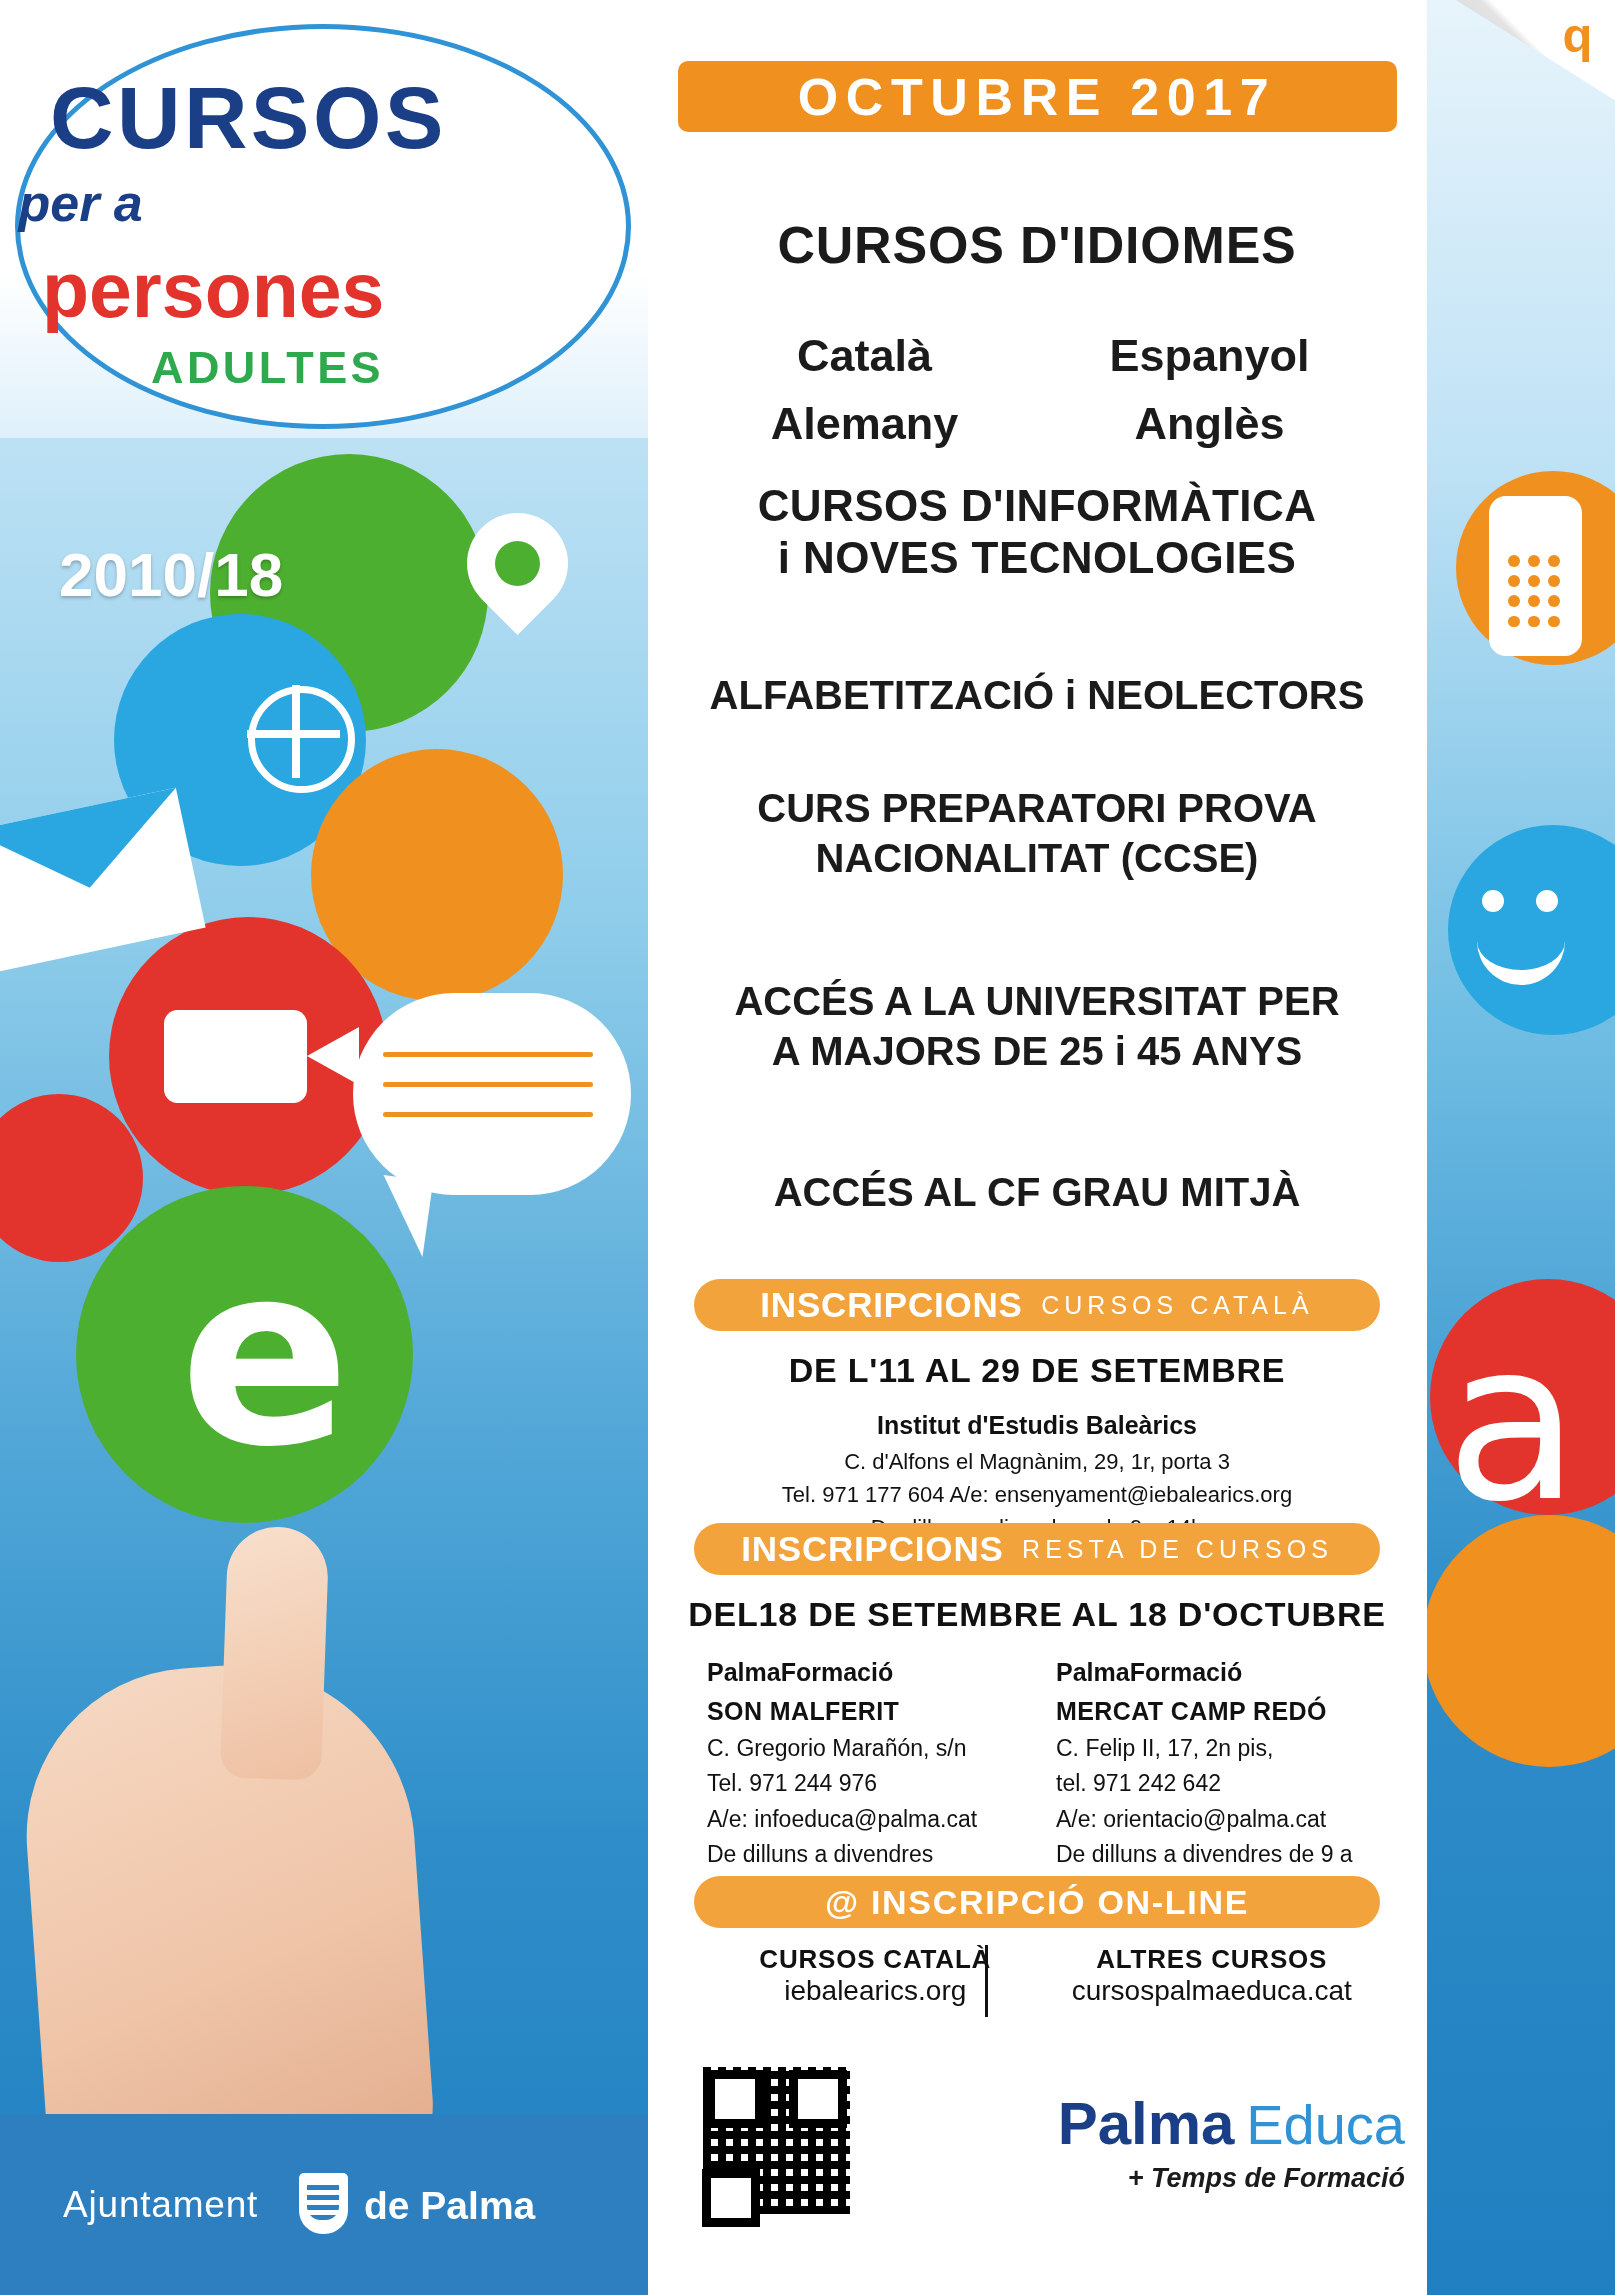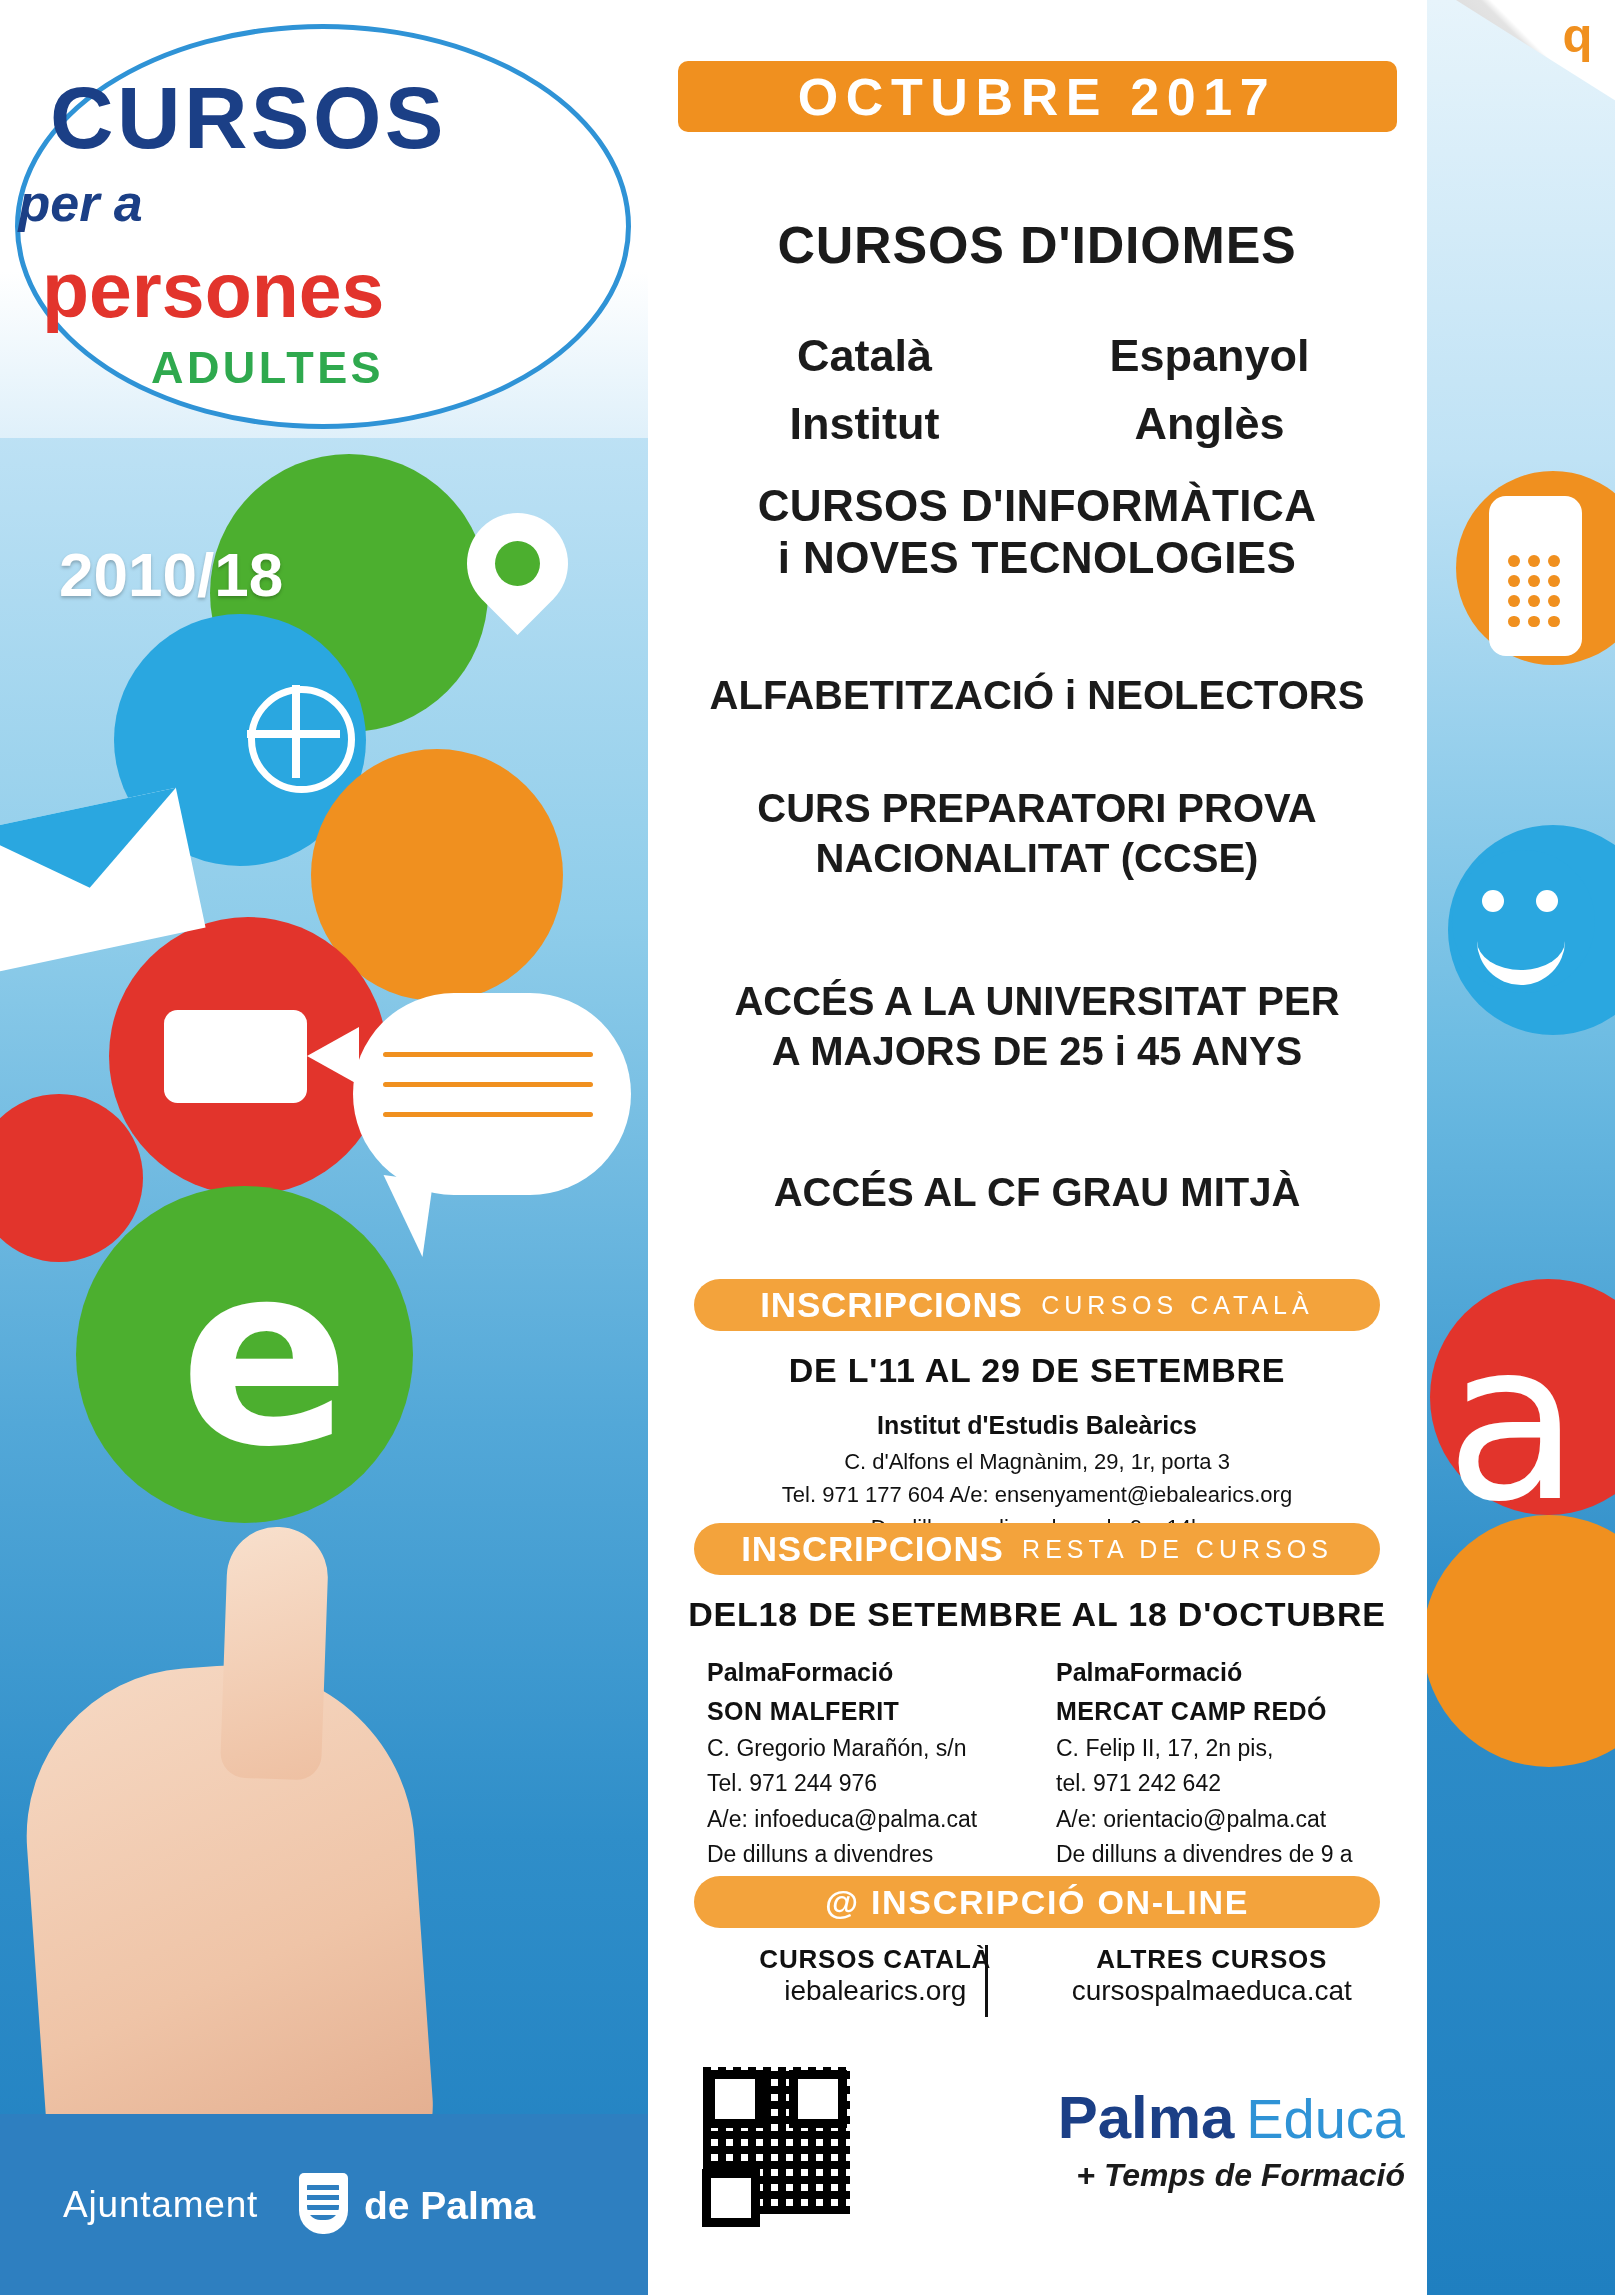--- a/index.html
+++ b/index.html
@@ -262,21 +262,21 @@
   .qr:before{left:3.4px;top:3.4px;}
   .qr:after{right:3.4px;top:3.4px;}
   .qr-b{
     position:absolute;left:54px;top:2169px;width:40px;height:40px;border:9.3px solid #000;background:#fff;
   }
   .brand{
     position:absolute;right:21px;bottom:101px;text-align:right;
   }
   .brand .b1{font-size:60px;font-weight:bold;color:#1b3f86;display:inline-block;}
   .brand .b2{font-size:56px;color:#2f93d6;display:inline-block;margin-left:11.8px;}
-  .brand .b3{font-size:32px;font-style:italic;font-weight:bold;color:#1b1b1b;margin-top:5px;}
+  .brand .b3{font-size:27px;font-style:italic;font-weight:bold;color:#1b1b1b;margin-top:5px;}
 </style>
 </head>
 <body>
 
 <div class="poster">
 
   <div class="left-col">
     <div class="left-top-white"></div>
 
     <div class="bub b-green1"></div>
@@ -358,21 +358,21 @@
       <span>OCTUBRE 2017</span>
     </div>
 
     <div class="sec h-idiomes">CURSOS D'IDIOMES</div>
 
     <div class="lang-row r1">
       <div class="cell">Català</div>
       <div class="cell">Espanyol</div>
     </div>
     <div class="lang-row r2">
-      <div class="cell">Institut</div>
+      <div class="cell">Alemany</div>
       <div class="cell">Anglès</div>
     </div>
 
     <div class="sec h-info">
       <div>CURSOS D'INFORMÀTICA</div>
       <div>i NOVES TECNOLOGIES</div>
     </div>
 
     <div class="sec h-alfa">ALFABETITZACIÓ i NEOLECTORS</div>
 

